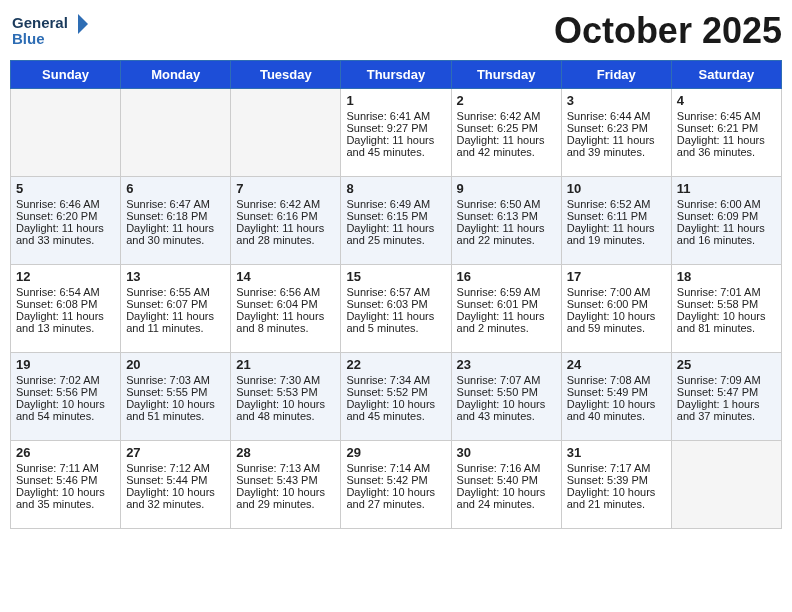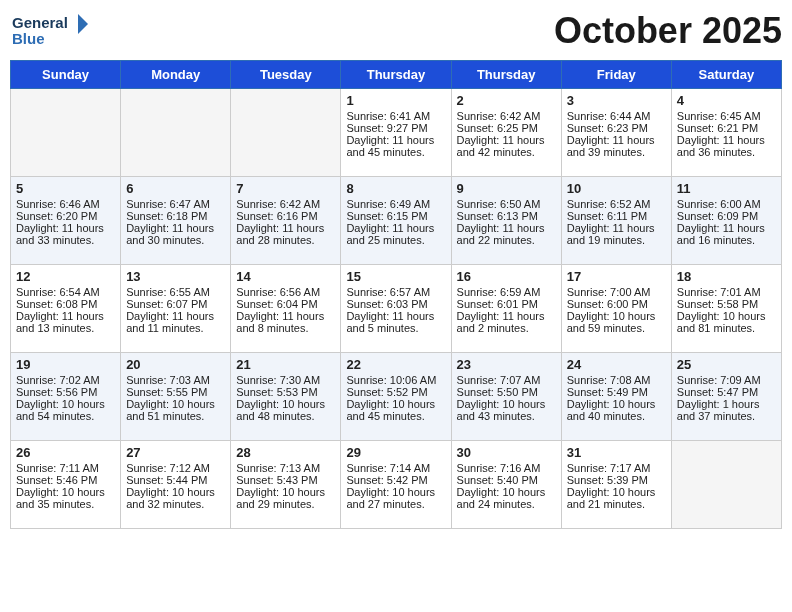--- a/index.html
+++ b/index.html
@@ -228,21 +228,21 @@
           <div>Daylight: 10 hours and 51 minutes.</div>
         </td>
         <td>
           <span class="day-number">21</span>
           <div>Sunrise: 7:30 AM</div>
           <div>Sunset: 5:53 PM</div>
           <div>Daylight: 10 hours and 48 minutes.</div>
         </td>
         <td>
           <span class="day-number">22</span>
-          <div>Sunrise: 10:06 AM</div>
+          <div>Sunrise: 7:34 AM</div>
           <div>Sunset: 5:52 PM</div>
           <div>Daylight: 10 hours and 45 minutes.</div>
         </td>
         <td>
           <span class="day-number">23</span>
           <div>Sunrise: 7:07 AM</div>
           <div>Sunset: 5:50 PM</div>
           <div>Daylight: 10 hours and 43 minutes.</div>
         </td>
         <td>

